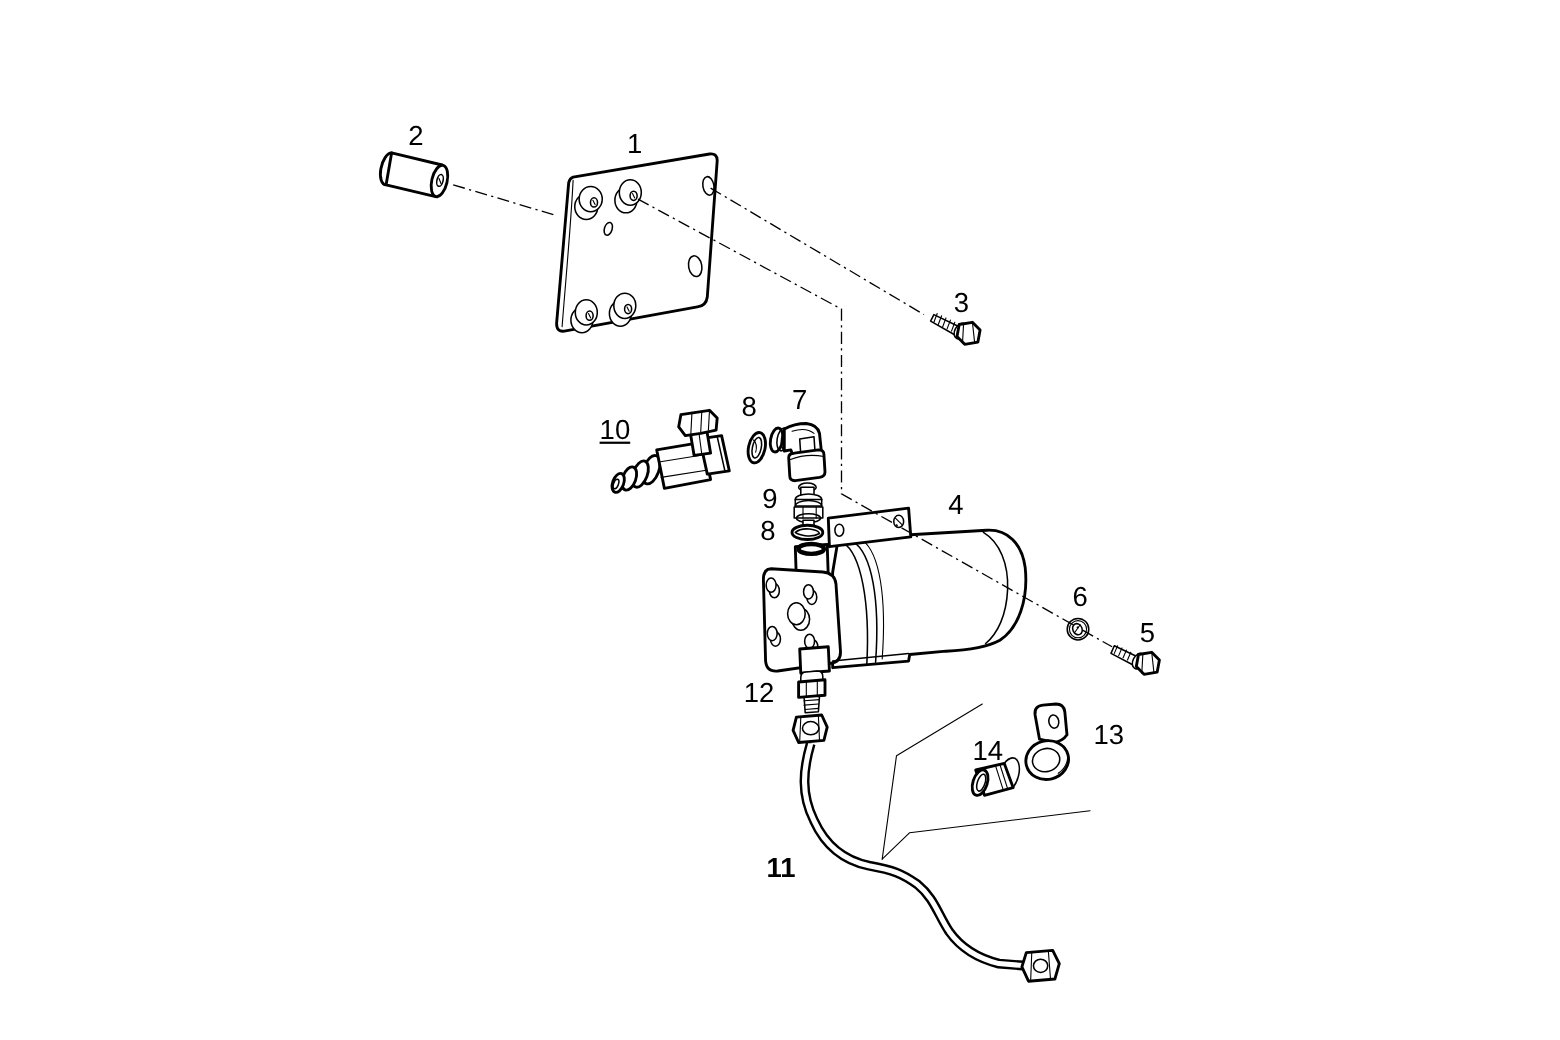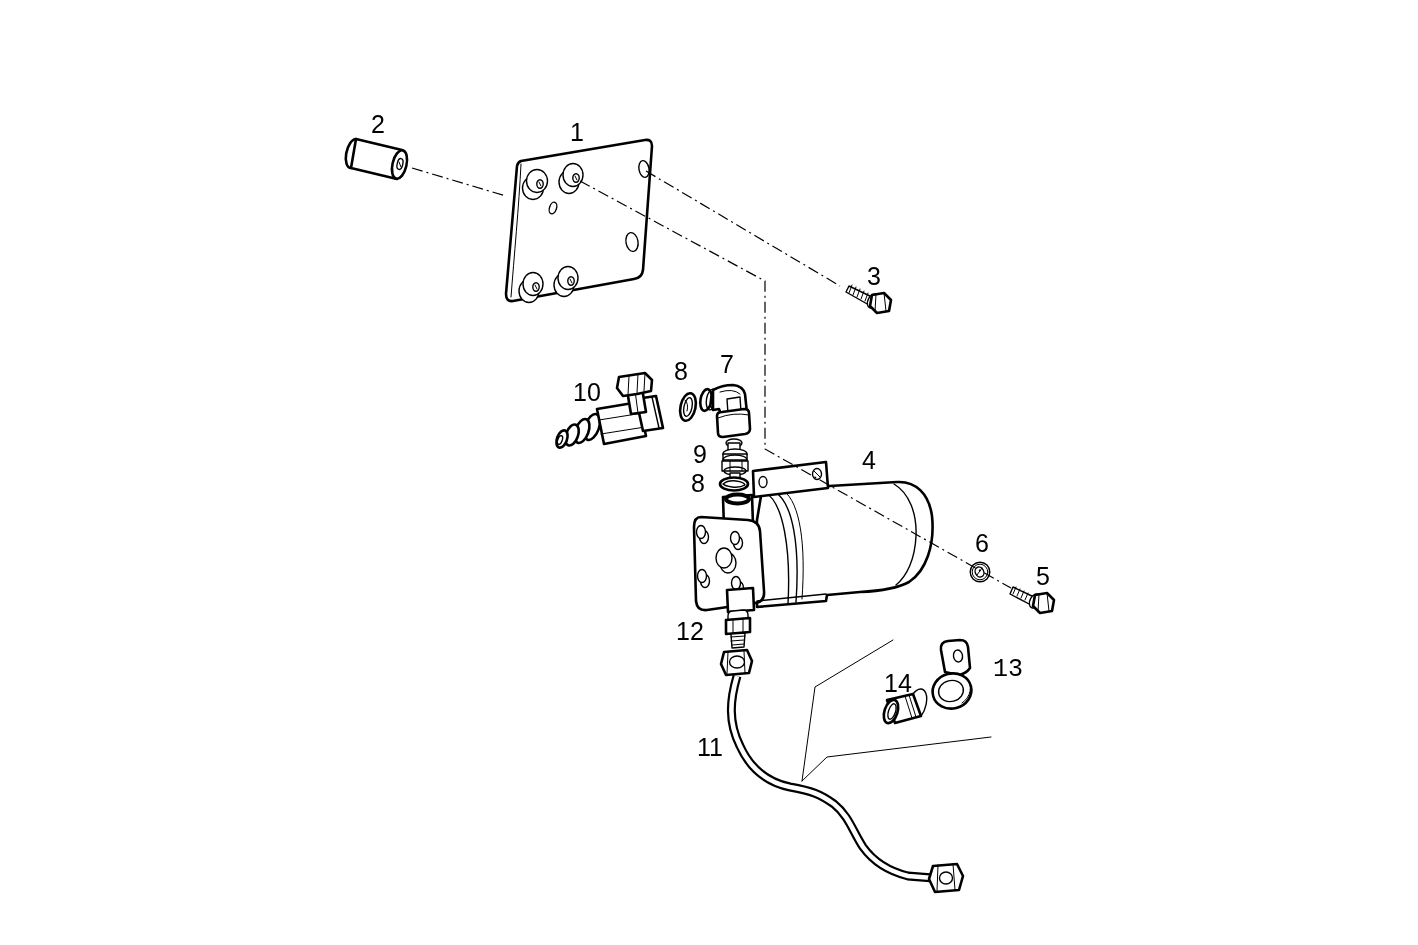--- a/index.html
+++ b/index.html
@@ -254,19 +254,19 @@
       <div class="callout" style="left: 577px; top: 132px;">1</div>
       <div class="callout" style="left: 378px; top: 124px;">2</div>
       <div class="callout" style="left: 874px; top: 276px;">3</div>
       <div class="callout" style="left: 869px; top: 460px;">4</div>
       <div class="callout" style="left: 1043px; top: 576px;">5</div>
       <div class="callout" style="left: 982px; top: 543px;">6</div>
       <div class="callout" style="left: 727px; top: 364px;">7</div>
       <div class="callout" style="left: 681px; top: 371px;">8</div>
       <div class="callout" style="left: 700px; top: 454px;">9</div>
       <div class="callout" style="left: 698px; top: 483px;">8</div>
-      <div class="callout" style="left: 587px; top: 392px;">10</div>
-      <div class="callout" style="left: 710px; top: 747px;">11</div>
+      <div class="callout" style="left: 559px; top: 392px; text-decoration: underline;">10</div>
+      <div class="callout" style="left: 710px; top: 790px; font-weight: bold;">11</div>
       <div class="callout" style="left: 690px; top: 631px; text-align: center;">12</div>
-      <div class="callout" style="left: 1008px; top: 669px; font-family: Liberation Mono, monospace;">13</div>
+      <div class="callout" style="left: 1008px; top: 669px;">13</div>
       <div class="callout" style="left: 898px; top: 683px; text-align: center;">14</div>
     </div>
 </div>
 
 </body></html>

